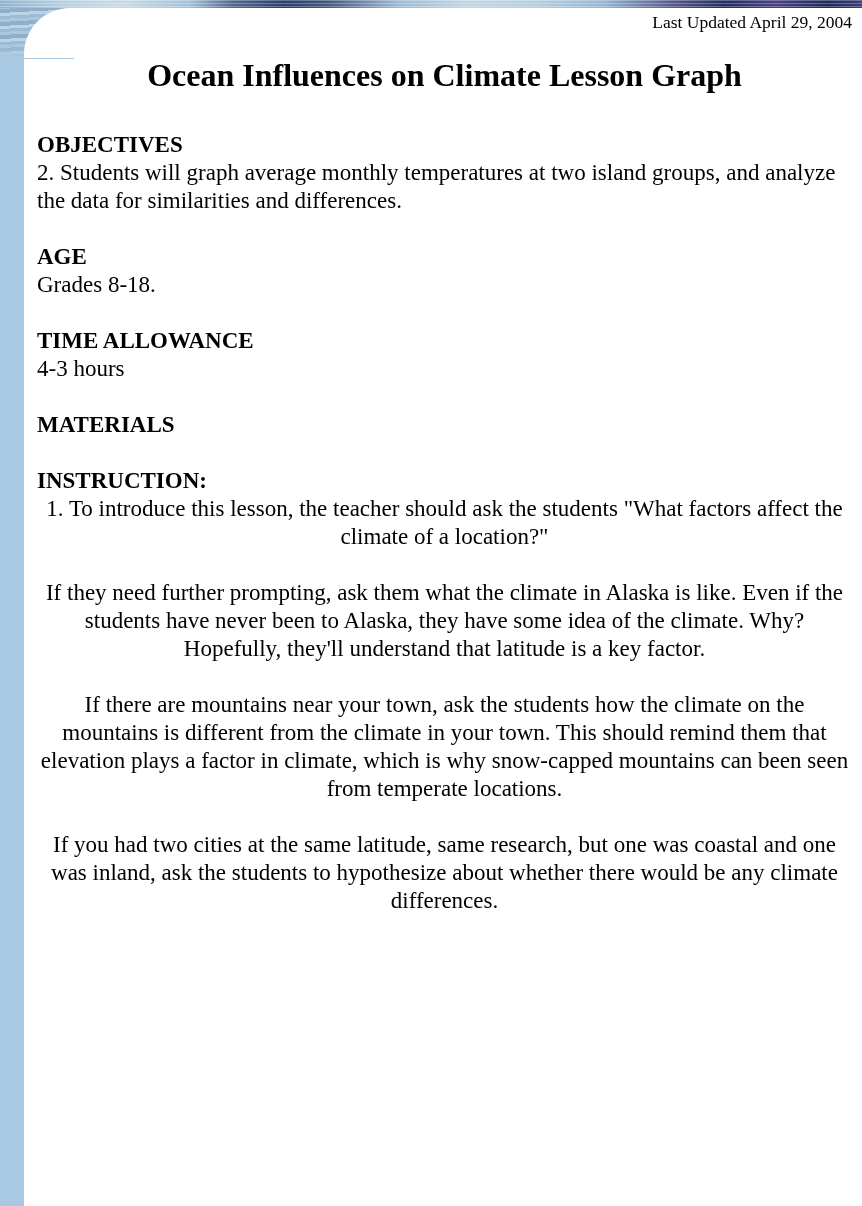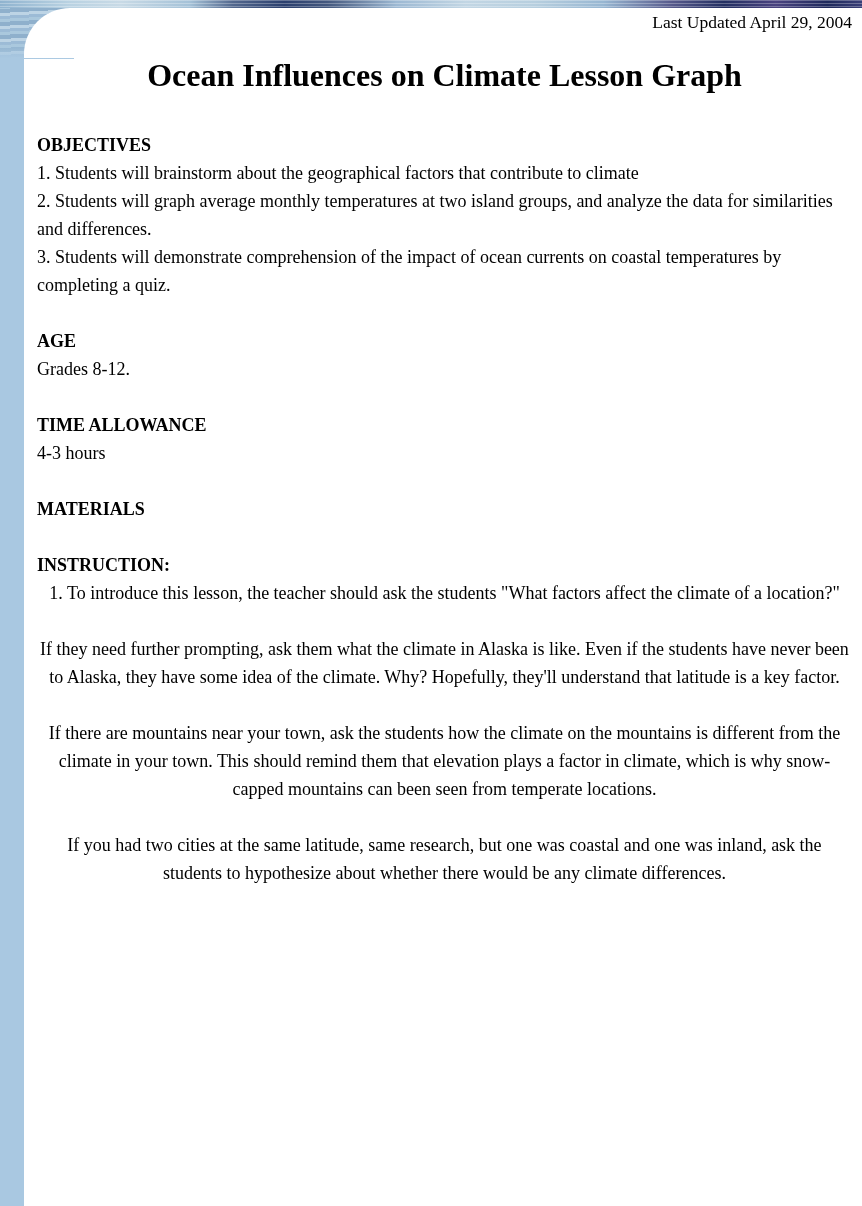--- a/index.html
+++ b/index.html
@@ -92,21 +92,21 @@
   h1.page-title {
     margin: 21px 0 0 0;
     width: 815px;
     font-size: 32px;
     line-height: 40px;
     font-weight: bold;
     text-align: center;
   }
 
   .doc {
-    font-size: 18px;
+    font-size: 23px;
     line-height: 28px;
   }
   .block { margin-top: 28px; }
   .block.first { margin-top: 36px; }
   .heading { font-weight: bold; }
   .line, .para { margin: 0; }
   .para { margin-top: 28px; text-align: center; }
   .para.after-heading { margin-top: 0; }
 
   ul.materials-list {
@@ -128,28 +128,26 @@
 <div class="content">
 
   <div class="last-updated">Last Updated April 29, 2004</div>
 
   <h1 class="page-title">Ocean Influences on Climate Lesson Graph</h1>
 
   <div class="doc text-col">
 
     <div class="block first">
       <div class="heading line">OBJECTIVES</div>
-      <div class="line">1. Students will brainstorm about the geographical factors that contribute to climate</div>
       <div class="line">2. Students will graph average monthly temperatures at two island groups, and analyze the data for similarities and differences.</div>
-      <div class="line">3. Students will demonstrate comprehension of the impact of ocean currents on coastal temperatures by completing a quiz.</div>
     </div>
 
     <div class="block">
       <div class="heading line">AGE</div>
-      <div class="line">Grades 8-12.</div>
+      <div class="line">Grades 8-18.</div>
     </div>
 
     <div class="block">
       <div class="heading line">TIME ALLOWANCE</div>
       <div class="line">4-3 hours</div>
     </div>
 
     <div class="block">
       <div class="heading line">MATERIALS</div>
     </div>

